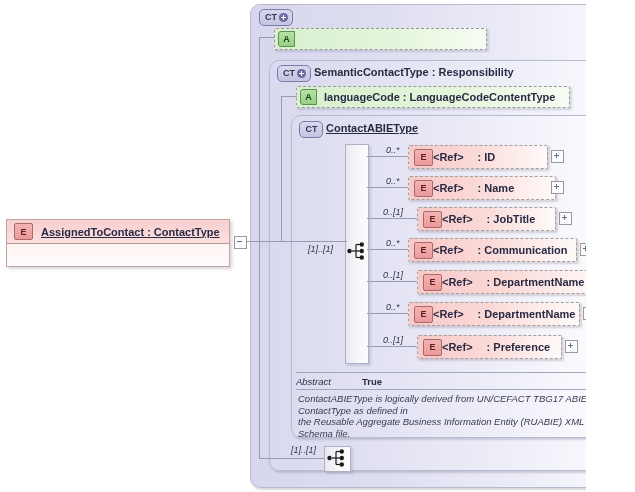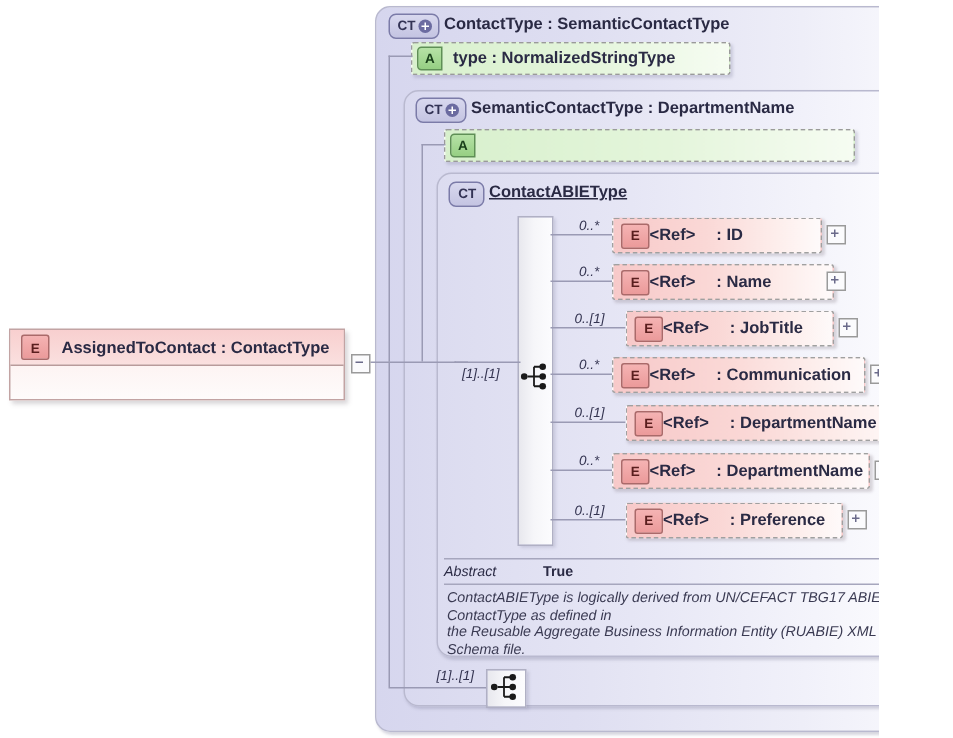--- a/index.html
+++ b/index.html
@@ -217,20 +217,21 @@
     align-items: center;
     border-bottom: 1px solid #b89a9a;
     background: linear-gradient(to bottom, #f8cfcf, #fae0df);
   }
   .root-title {
     font-size: 11px;
     font-weight: bold;
     color: #2a2a44;
     margin-left: 8px;
     white-space: nowrap;
+    text-decoration: underline;
   }
   .root-doc {
     position: absolute;
     left: 7px; top: 27px;
     font-size: 9.5px;
     font-style: italic;
     color: #3b3b50;
     white-space: nowrap;
   }
 
@@ -262,37 +263,36 @@
 <body>
 
 <div id="canvas">
 
   <div class="abs container-box" style="left:250px; top:4px; width:380px; height:484px;"></div>
 
   <div class="type-icon" style="left:259px; top:9px; width:32px;">
     <span class="ct-label">CT</span>
     <span class="plus-circ"></span>
   </div>
-  <div class="container-title" style="left:296px; top:11px;">ContactType : SemanticContactType</div>
 
   <div class="attr-box" style="left:274px; top:28px; width:211px;">
     <span class="attr-icon">A</span>
-    <span class="attr-label">type         : NormalizedStringType</span>
   </div>
 
   <div class="abs container-box lvl2" style="left:269px; top:60px; width:357px; height:411px;"></div>
 
   <div class="type-icon" style="left:277px; top:65px; width:32px;">
     <span class="ct-label">CT</span>
     <span class="plus-circ"></span>
   </div>
-  <div class="container-title" style="left:314px; top:67px;">SemanticContactType : DepartmentName</div>
+  <div class="container-title" style="left:314px; top:67px;">SemanticContactType : Responsibility</div>
 
   <div class="attr-box" style="left:296px; top:86px; width:272px;">
     <span class="attr-icon">A</span>
+    <span class="attr-label">languageCode : LanguageCodeContentType</span>
   </div>
 
   <div class="abs container-box lvl3" style="left:291px; top:115px; width:324px; height:323px;"></div>
 
   <div class="type-icon" style="left:299px; top:121px; width:22px;">
     <span class="ct-label">CT</span>
   </div>
   <div class="container-title" style="left:326px; top:123px;text-decoration:underline;">ContactABIEType</div>
 
   <div class="line-h" style="left:234px; top:241px; width:78px;"></div>

